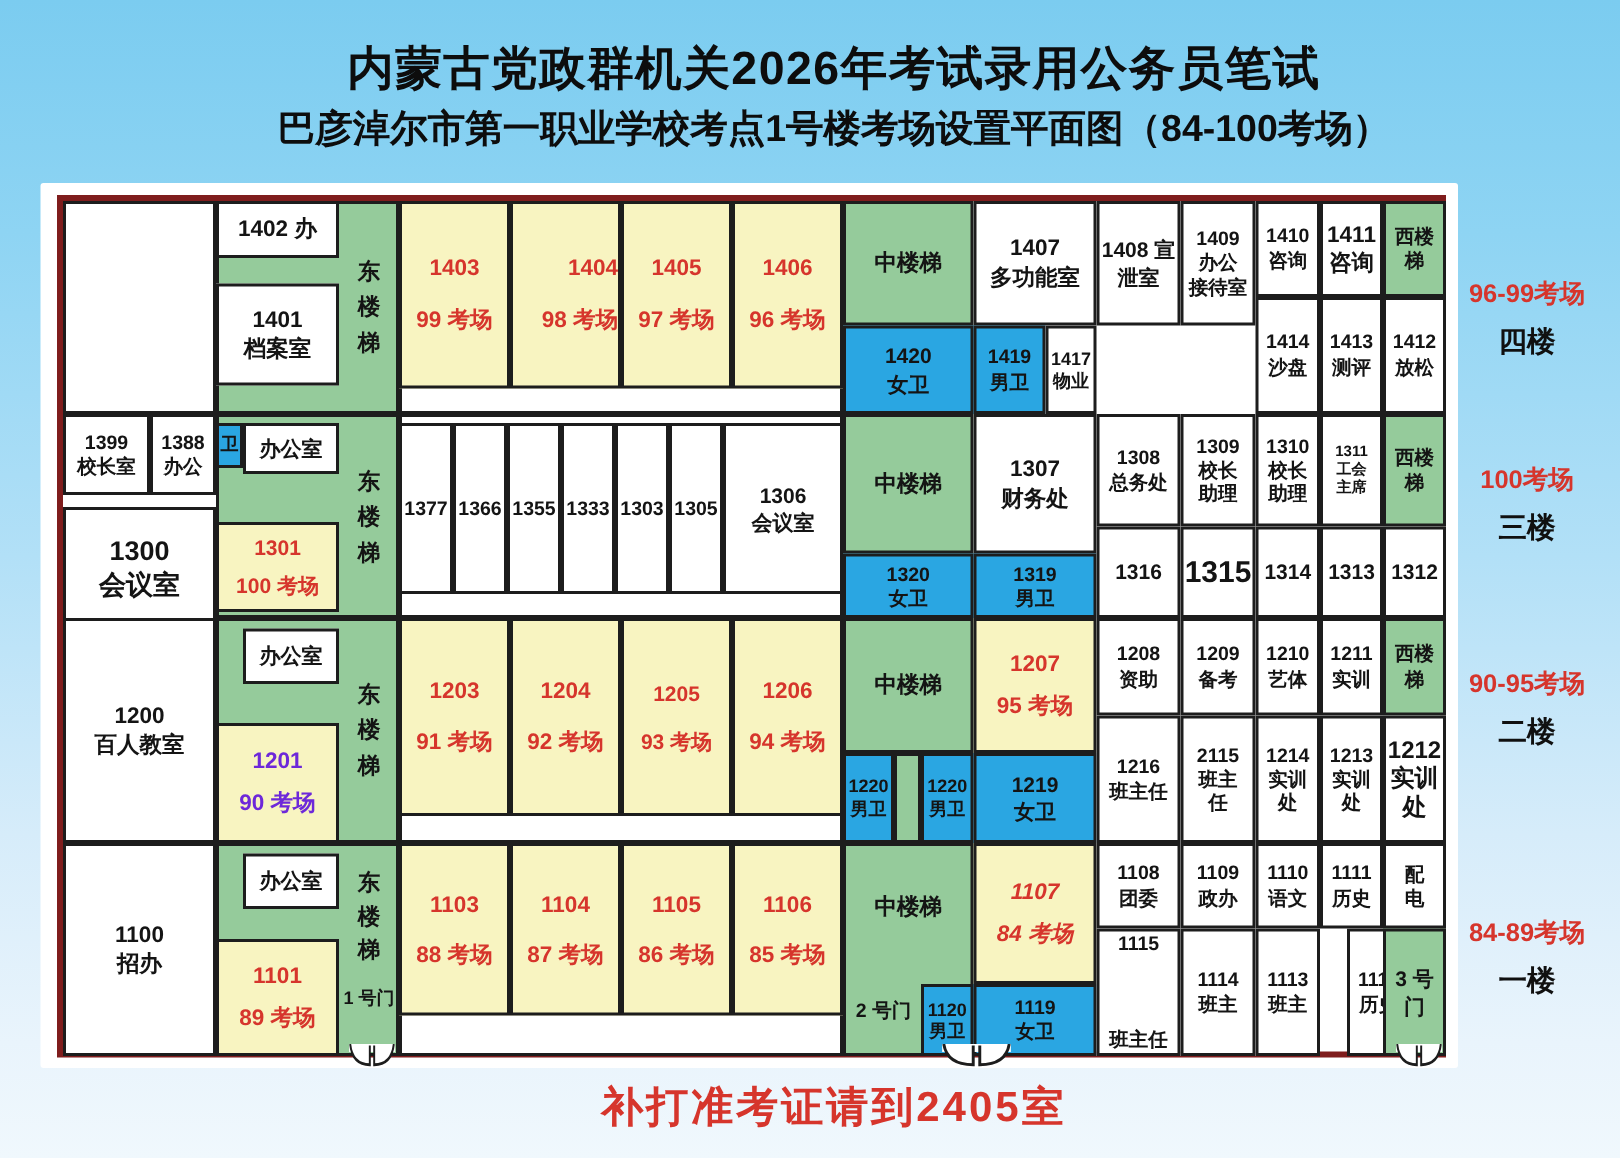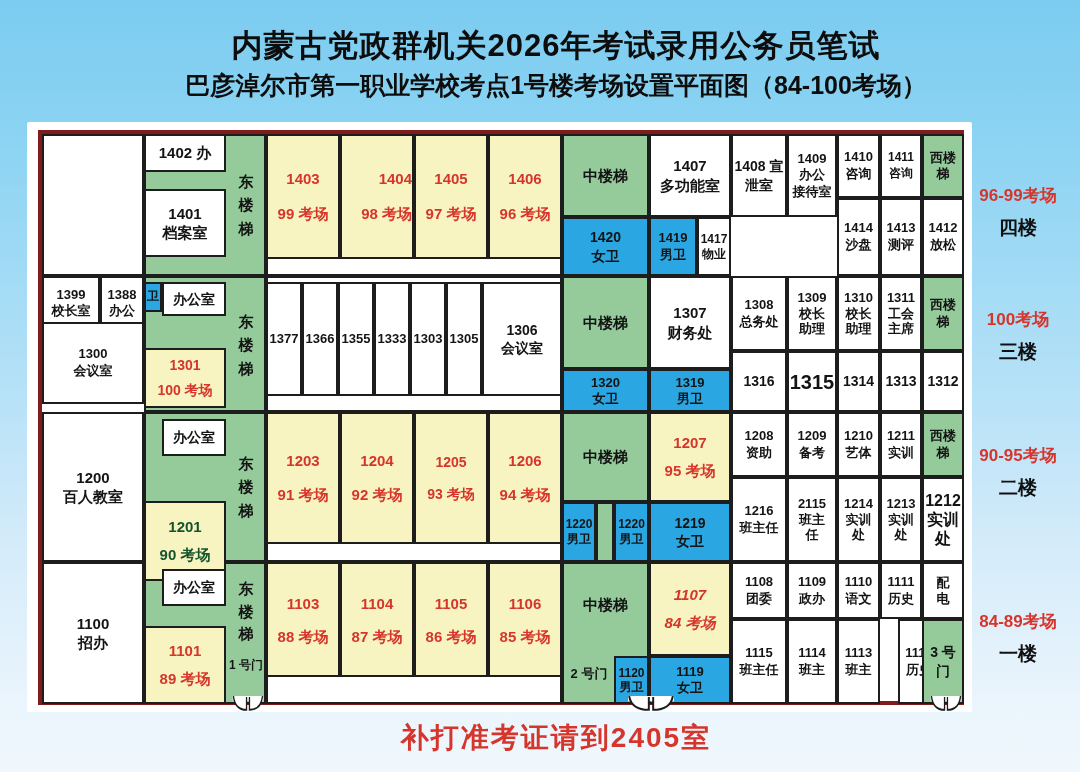--- a/index.html
+++ b/index.html
@@ -102,21 +102,21 @@
         </div>
         <div class="room bg-white" style="left: 745px; top: 0px; width: 50px; height: 83px; font-size: 13px; line-height: 1.25;">
           <div>1409</div>
           <div>办公</div>
           <div>接待室</div>
         </div>
         <div class="room bg-white" style="left: 795px; top: 0px; width: 43px; height: 64px; font-size: 13px;">
           <div>1410</div>
           <div>咨询</div>
         </div>
-        <div class="room bg-white" style="left: 838px; top: 0px; width: 42px; height: 64px; font-size: 12px;">
+        <div class="room bg-white" style="left: 838px; top: 0px; width: 42px; height: 64px; font-size: 15px;">
           <div>1411</div>
           <div>咨询</div>
         </div>
         <div class="room bg-green" style="left: 880px; top: 0px; width: 42px; height: 64px; font-size: 13px; line-height: 1.25;">
           <div>西楼</div>
           <div>梯</div>
         </div>
         <div class="room bg-white" style="left: 795px; top: 64px; width: 43px; height: 78px; font-size: 13px;">
           <div>1414</div>
           <div>沙盘</div>
@@ -130,21 +130,21 @@
           <div>放松</div>
         </div>
         <div class="room bg-white" style="left: 0px; top: 142px; width: 58px; height: 54px; font-size: 13px; line-height: 1.25;">
           <div>1399</div>
           <div>校长室</div>
         </div>
         <div class="room bg-white" style="left: 58px; top: 142px; width: 44px; height: 54px; font-size: 13px; line-height: 1.25;">
           <div>1388</div>
           <div>办公</div>
         </div>
-        <div class="room bg-white" style="left: 0px; top: 188px; width: 102px; height: 82px; font-size: 13px;">
+        <div class="room bg-white" style="left: 0px; top: 204px; width: 102px; height: 82px; font-size: 18px;">
           <div>1300</div>
           <div>会议室</div>
         </div>
         <div class="room bg-blue" style="left: 102px; top: 148px; width: 18px; height: 30px; font-size: 12px;">
           <div>卫</div>
         </div>
         <div class="room bg-white" style="left: 120px; top: 148px; width: 64px; height: 34px; font-size: 14px;">
           <div>办公室</div>
         </div>
         <div class="room bg-yellow" style="left: 102px; top: 214px; width: 82px; height: 60px; font-size: 14px; line-height: 1.8; color: rgb(214, 53, 44);">
@@ -200,21 +200,21 @@
         <div class="room bg-white" style="left: 745px; top: 142px; width: 50px; height: 75px; font-size: 13px; line-height: 1.2;">
           <div>1309</div>
           <div>校长</div>
           <div>助理</div>
         </div>
         <div class="room bg-white" style="left: 795px; top: 142px; width: 43px; height: 75px; font-size: 13px; line-height: 1.2;">
           <div>1310</div>
           <div>校长</div>
           <div>助理</div>
         </div>
-        <div class="room bg-white" style="left: 838px; top: 142px; width: 42px; height: 75px; font-size: 13px; line-height: 1.2; align-items: center;">
+        <div class="room bg-white" style="left: 838px; top: 142px; width: 42px; height: 75px; font-size: 10px; line-height: 1.2; align-items: center;">
           <div>1311</div>
           <div>工会</div>
           <div>主席</div>
         </div>
         <div class="room bg-green" style="left: 880px; top: 142px; width: 42px; height: 75px; font-size: 13px; line-height: 1.25;">
           <div>西楼</div>
           <div>梯</div>
         </div>
         <div class="room bg-white" style="left: 689px; top: 217px; width: 56px; height: 61px; font-size: 14px;">
           <div>1316</div>
@@ -231,21 +231,21 @@
         <div class="room bg-white" style="left: 880px; top: 217px; width: 42px; height: 61px; font-size: 14px;">
           <div>1312</div>
         </div>
         <div class="room bg-white" style="left: 0px; top: 278px; width: 102px; height: 150px; font-size: 15px;">
           <div>1200</div>
           <div>百人教室</div>
         </div>
         <div class="room bg-white" style="left: 120px; top: 285px; width: 64px; height: 37px; font-size: 14px;">
           <div>办公室</div>
         </div>
-        <div class="room bg-yellow" style="left: 102px; top: 348px; width: 82px; height: 80px; font-size: 15px; line-height: 1.9; color: #14532d; margin-top: 19px;">
+        <div class="room bg-yellow" style="left: 102px; top: 348px; width: 82px; height: 80px; font-size: 15px; line-height: 1.9; color: #6d28d9;">
           <div>1201</div>
           <div>90 考场</div>
         </div>
         <div class="room bg-none" style="left: 184px; top: 300px; width: 40px; height: 106px; font-size: 15px; line-height: 1.55;">
           <div>东</div>
           <div>楼</div>
           <div>梯</div>
         </div>
         <div class="room bg-yellow" style="left: 224px; top: 278px; width: 74px; height: 132px; font-size: 15px; line-height: 2.3; color: rgb(214, 53, 44);">
           <div>1203</div>
@@ -394,21 +394,21 @@
           <div>语文</div>
         </div>
         <div class="room bg-white" style="left: 838px; top: 428px; width: 42px; height: 57px; font-size: 13px;">
           <div>1111</div>
           <div>历史</div>
         </div>
         <div class="room bg-white" style="left: 880px; top: 428px; width: 42px; height: 57px; font-size: 13px; line-height: 1.2;">
           <div>配</div>
           <div>电</div>
         </div>
-        <div class="room bg-white" style="left: 689px; top: 485px; width: 56px; height: 85px; font-size: 13px;">
+        <div class="room bg-white" style="left: 689px; top: 485px; width: 56px; height: 85px; font-size: 13px; justify-content: space-between;">
           <div>1115</div>
           <div>班主任</div>
         </div>
         <div class="room bg-white" style="left: 745px; top: 485px; width: 50px; height: 85px; font-size: 13px;">
           <div>1114</div>
           <div>班主</div>
         </div>
         <div class="room bg-white" style="left: 795px; top: 485px; width: 43px; height: 85px; font-size: 13px;">
           <div>1113</div>
           <div>班主</div>

